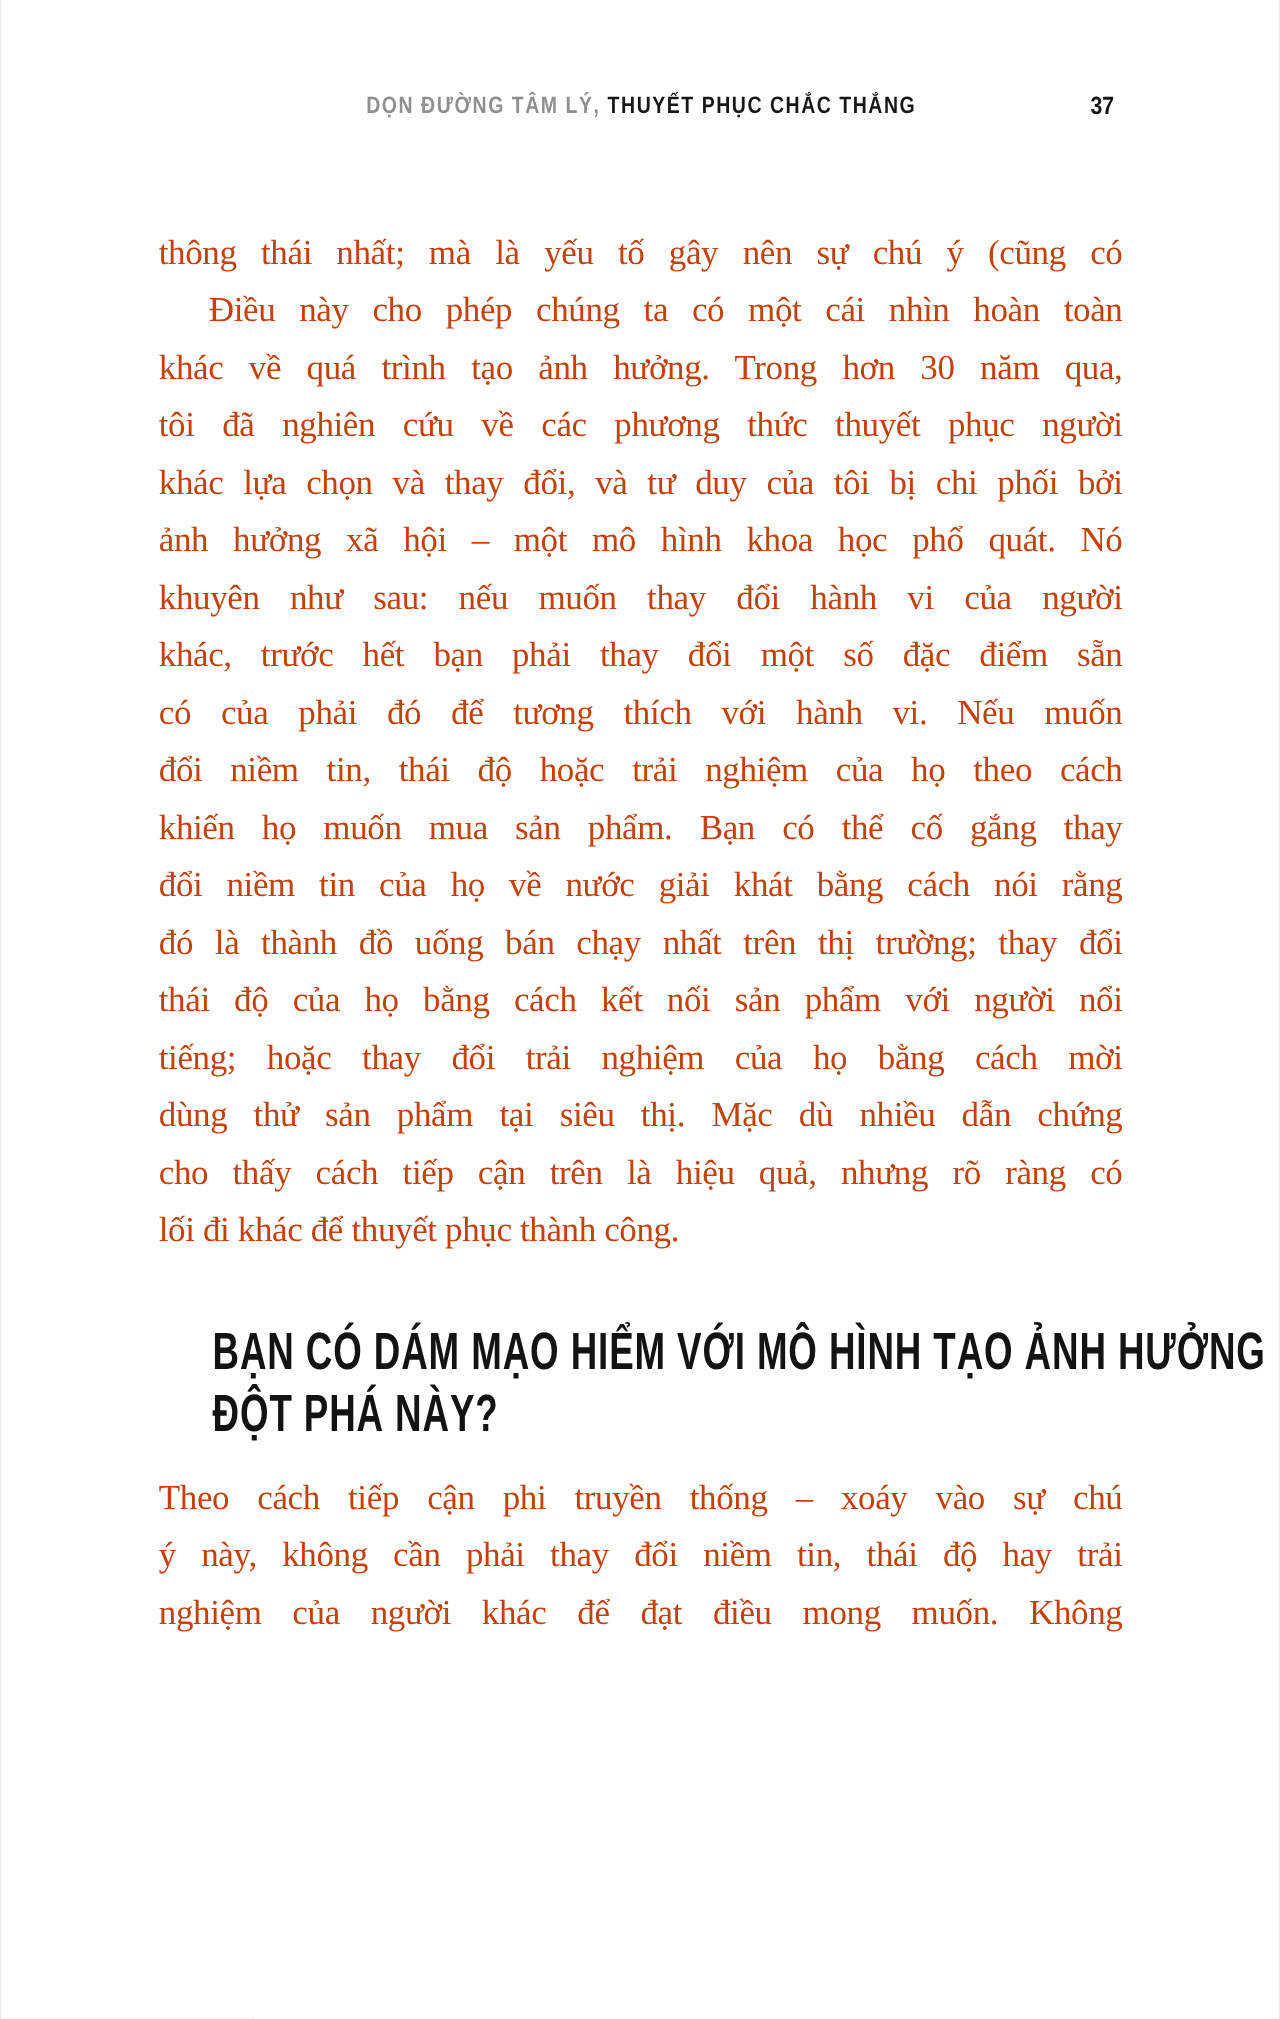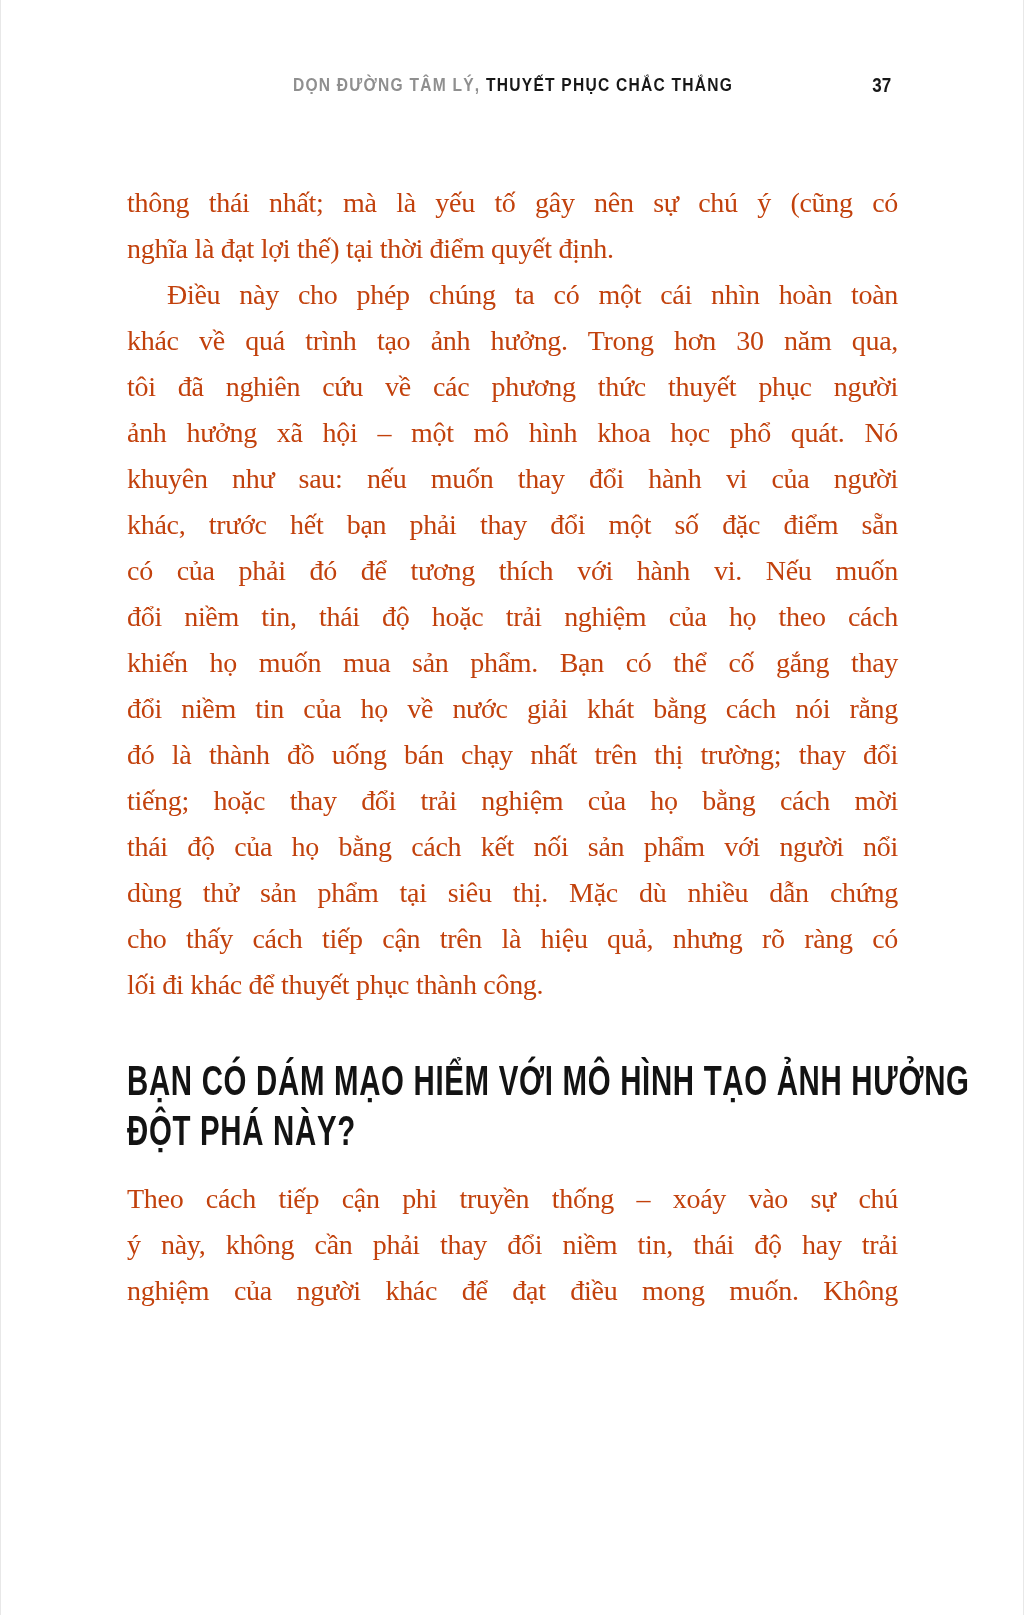--- a/index.html
+++ b/index.html
@@ -70,20 +70,21 @@
   
   .secheading {
     margin-top: 48px;
     margin-bottom: 20px;
     color: #131313;
   }
   .secheading .hline {
     height: 50px;
     line-height: 50px;
     white-space: nowrap;
+    margin-left: 43px;
   }
   .secheading .hline > span {
     display: inline-block;
     font-family: "Liberation Sans", sans-serif;
     font-weight: bold;
     font-size: 42px;
     letter-spacing: 1px;
     white-space: nowrap;
     transform: scaleX(0.70);
     transform-origin: left center;
@@ -97,34 +98,34 @@
   <div class="runhead">
     <div class="runhead-title">
       <span class="light">DỌN ĐƯỜNG TÂM LÝ,</span><span class="dark">THUYẾT PHỤC CHẮC THẮNG</span>
     </div>
     <div class="pagenum">37</div>
   </div>
 
   <div class="content">
     <div id="paras-before">
         <div class="bline">thông thái nhất; mà là yếu tố gây nên sự chú ý (cũng có</div>
-        <div class="bline lastline">nghĩa là đạt lợi thế) tại thời điểm quyết định.</div>
         <div class="bline indent">Điều này cho phép chúng ta có một cái nhìn hoàn toàn</div>
         <div class="bline">khác về quá trình tạo ảnh hưởng. Trong hơn 30 năm qua,</div>
         <div class="bline">tôi đã nghiên cứu về các phương thức thuyết phục người</div>
+        <div class="bline">khác lựa chọn và thay đổi, và tư duy của tôi bị chi phối bởi</div>
         <div class="bline">ảnh hưởng xã hội – một mô hình khoa học phổ quát. Nó</div>
         <div class="bline">khuyên như sau: nếu muốn thay đổi hành vi của người</div>
         <div class="bline">khác, trước hết bạn phải thay đổi một số đặc điểm sẵn</div>
         <div class="bline">có của phải đó để tương thích với hành vi. Nếu muốn</div>
         <div class="bline">đổi niềm tin, thái độ hoặc trải nghiệm của họ theo cách</div>
         <div class="bline">khiến họ muốn mua sản phẩm. Bạn có thể cố gắng thay</div>
         <div class="bline">đổi niềm tin của họ về nước giải khát bằng cách nói rằng</div>
         <div class="bline">đó là thành đồ uống bán chạy nhất trên thị trường; thay đổi</div>
+        <div class="bline">thái độ của họ bằng cách kết nối sản phẩm với người nổi</div>
         <div class="bline">tiếng; hoặc thay đổi trải nghiệm của họ bằng cách mời</div>
-        <div class="bline">thái độ của họ bằng cách kết nối sản phẩm với người nổi</div>
         <div class="bline">dùng thử sản phẩm tại siêu thị. Mặc dù nhiều dẫn chứng</div>
         <div class="bline">cho thấy cách tiếp cận trên là hiệu quả, nhưng rõ ràng có</div>
         <div class="bline lastline">lối đi khác để thuyết phục thành công.</div>
       </div>
 
     <div class="secheading" id="sec-heading">
         <div class="hline"><span>BẠN CÓ DÁM MẠO HIỂM VỚI MÔ HÌNH TẠO ẢNH HƯỞNG</span></div>
         <div class="hline"><span>ĐỘT PHÁ NÀY?</span></div>
       </div>
 

